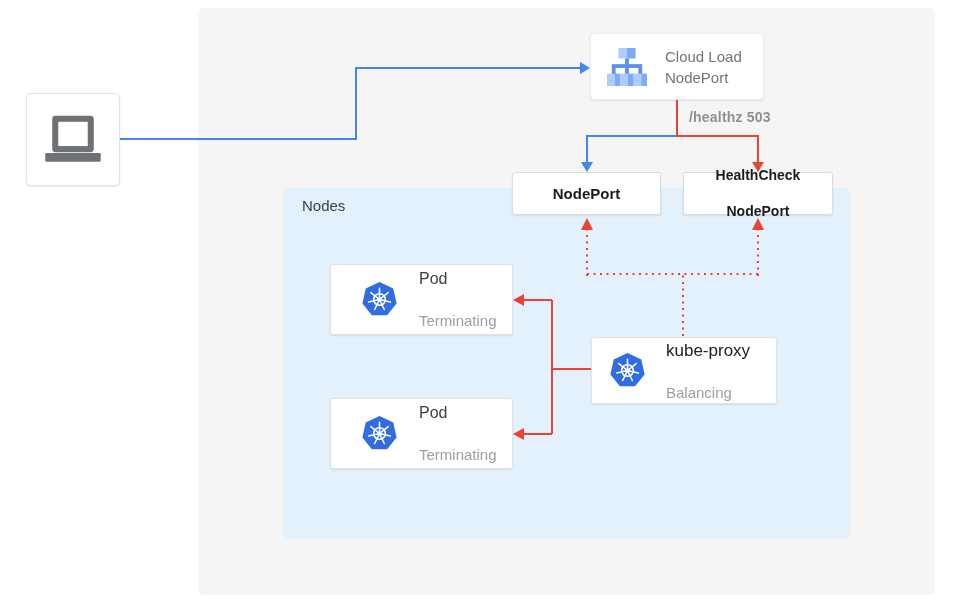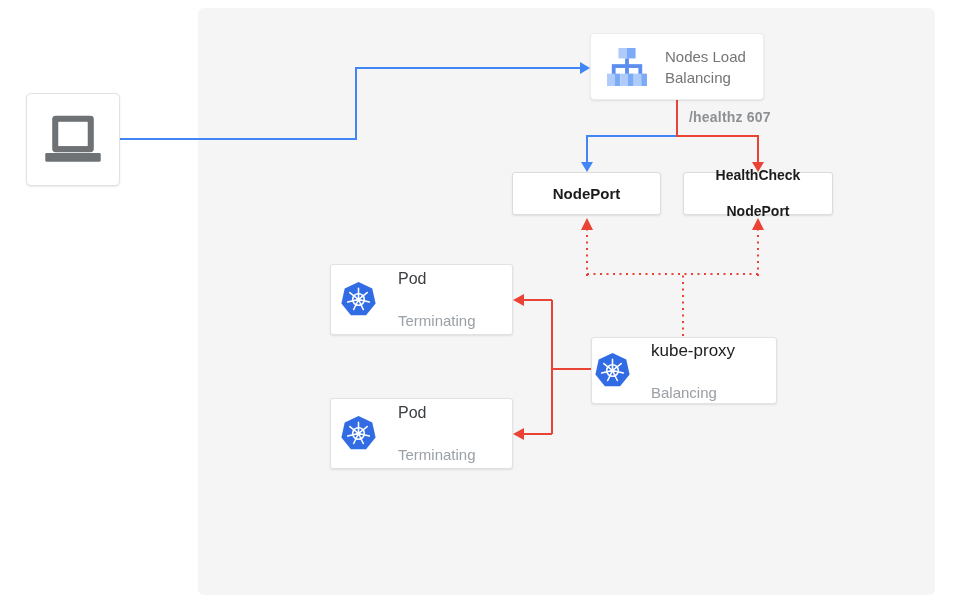--- a/index.html
+++ b/index.html
@@ -39,39 +39,42 @@
 
   .healthz-label{position:absolute;left:689px;top:109px;font-size:14px;
     font-weight:bold;color:var(--annotation-gray);letter-spacing:.2px;}
 
   .port-box{display:flex;align-items:center;justify-content:center;
     text-align:center;font-weight:bold;color:#1b1b1b;border-color:#dcdcdc;}
   .nodeport-box{left:512px;top:172px;width:149px;height:43px;font-size:15px;}
   .hcnp-box{left:683px;top:172px;width:150px;height:43px;font-size:14px;line-height:17px;
     flex-direction:column;gap:19px;}
 
-  .app-box{display:flex;align-items:center;gap:21px;padding-left:9px;}
+  .app-box{display:flex;align-items:center;gap:21px;padding-left:30px;}
   .pod1-box{left:330px;top:264px;width:183px;height:71px;}
   .pod2-box{left:330px;top:398px;width:183px;height:71px;}
-  .kube-proxy-box{left:591px;top:337px;width:186px;height:67px;padding-left:2px;gap:20px;}
+  .kube-proxy-box{left:591px;top:337px;width:186px;height:67px;padding-left:17px;gap:20px;}
   .app-title{font-size:16px;line-height:22px;color:#3c4043;}
   .kp-title{font-size:17px;line-height:23px;color:var(--text-dark);}
   .app-sub{font-size:15px;line-height:21px;color:var(--text-light-gray);margin-top:20px;}
 
   .k8s-icon{width:37px;height:39px;display:block;}
   .clb-icon{width:46px;height:38px;display:block;}
   .laptop-icon{width:66px;height:52px;display:block;}
 </style>
 </head>
 <body>
 
 <div class="canvas">
 
   <div class="panel"></div>
 
+  <div class="nodes-box">
+    <div class="nodes-label">Nodes</div>
+  </div>
 
   <svg class="wires" viewBox="0 0 953 612">
 
     <path class="ln ln-blue" d="M120 139 H356 V68 H580"></path>
     <polygon class="ah-blue" points="580,62 580,74 590,68"></polygon>
 
     <path class="ln ln-red" d="M677 100 V136"></path>
 
     <path class="ln ln-blue" d="M678 136 H587 V162"></path>
     <polygon class="ah-blue" points="581,162 593,162 587,172"></polygon>
@@ -84,21 +87,21 @@
     <polygon class="ah-red" points="524,428 524,440 513,434"></polygon>
 
     <path class="ln ln-dotted" d="M683 336 V274"></path>
     <path class="ln ln-dotted" d="M587 274 H758"></path>
     <path class="ln ln-dotted" d="M587 276 V229"></path>
     <path class="ln ln-dotted" d="M758 276 V229"></path>
     <polygon class="ah-red" points="581,230 593,230 587,218"></polygon>
     <polygon class="ah-red" points="752,230 764,230 758,218"></polygon>
   </svg>
 
-  <div class="healthz-label">/healthz 607</div>
+  <div class="healthz-label">/healthz 503</div>
 
   <div class="node client-box">
     <svg class="laptop-icon" viewBox="0 0 76 60">
       <rect x="14" y="2" width="48" height="42" rx="4" fill="var(--icon-gray)"></rect>
       <rect x="21" y="9" width="34" height="28" fill="#ffffff"></rect>
       <rect x="6" y="45" width="64" height="10" rx="1.5" fill="var(--icon-gray)"></rect>
     </svg>
   </div>
 
   <div class="node clb-box">
@@ -110,21 +113,21 @@
       <rect x="8" y="21" width="4" height="7" fill="var(--clb-stem)"></rect>
       <rect x="22" y="21" width="4" height="7" fill="var(--clb-stem)"></rect>
       <rect x="36" y="21" width="4" height="7" fill="var(--clb-stem)"></rect>
       <rect x="3" y="27" width="8" height="13" fill="var(--clb-light)"></rect>
       <rect x="11" y="27" width="6" height="13" fill="var(--clb-mid)"></rect>
       <rect x="17" y="27" width="8" height="13" fill="var(--clb-light)"></rect>
       <rect x="25" y="27" width="6" height="13" fill="var(--clb-mid)"></rect>
       <rect x="31" y="27" width="8" height="13" fill="var(--clb-light)"></rect>
       <rect x="39" y="27" width="6" height="13" fill="var(--clb-mid)"></rect>
     </svg>
-    <div class="clb-label">Nodes Load Balancing</div>
+    <div class="clb-label">Cloud Load NodePort</div>
   </div>
 
   <div class="node port-box nodeport-box">
     <span>NodePort</span>
   </div>
 
   <div class="node port-box hcnp-box">
     <span>HealthCheck</span>
     <span>NodePort</span>
   </div>

